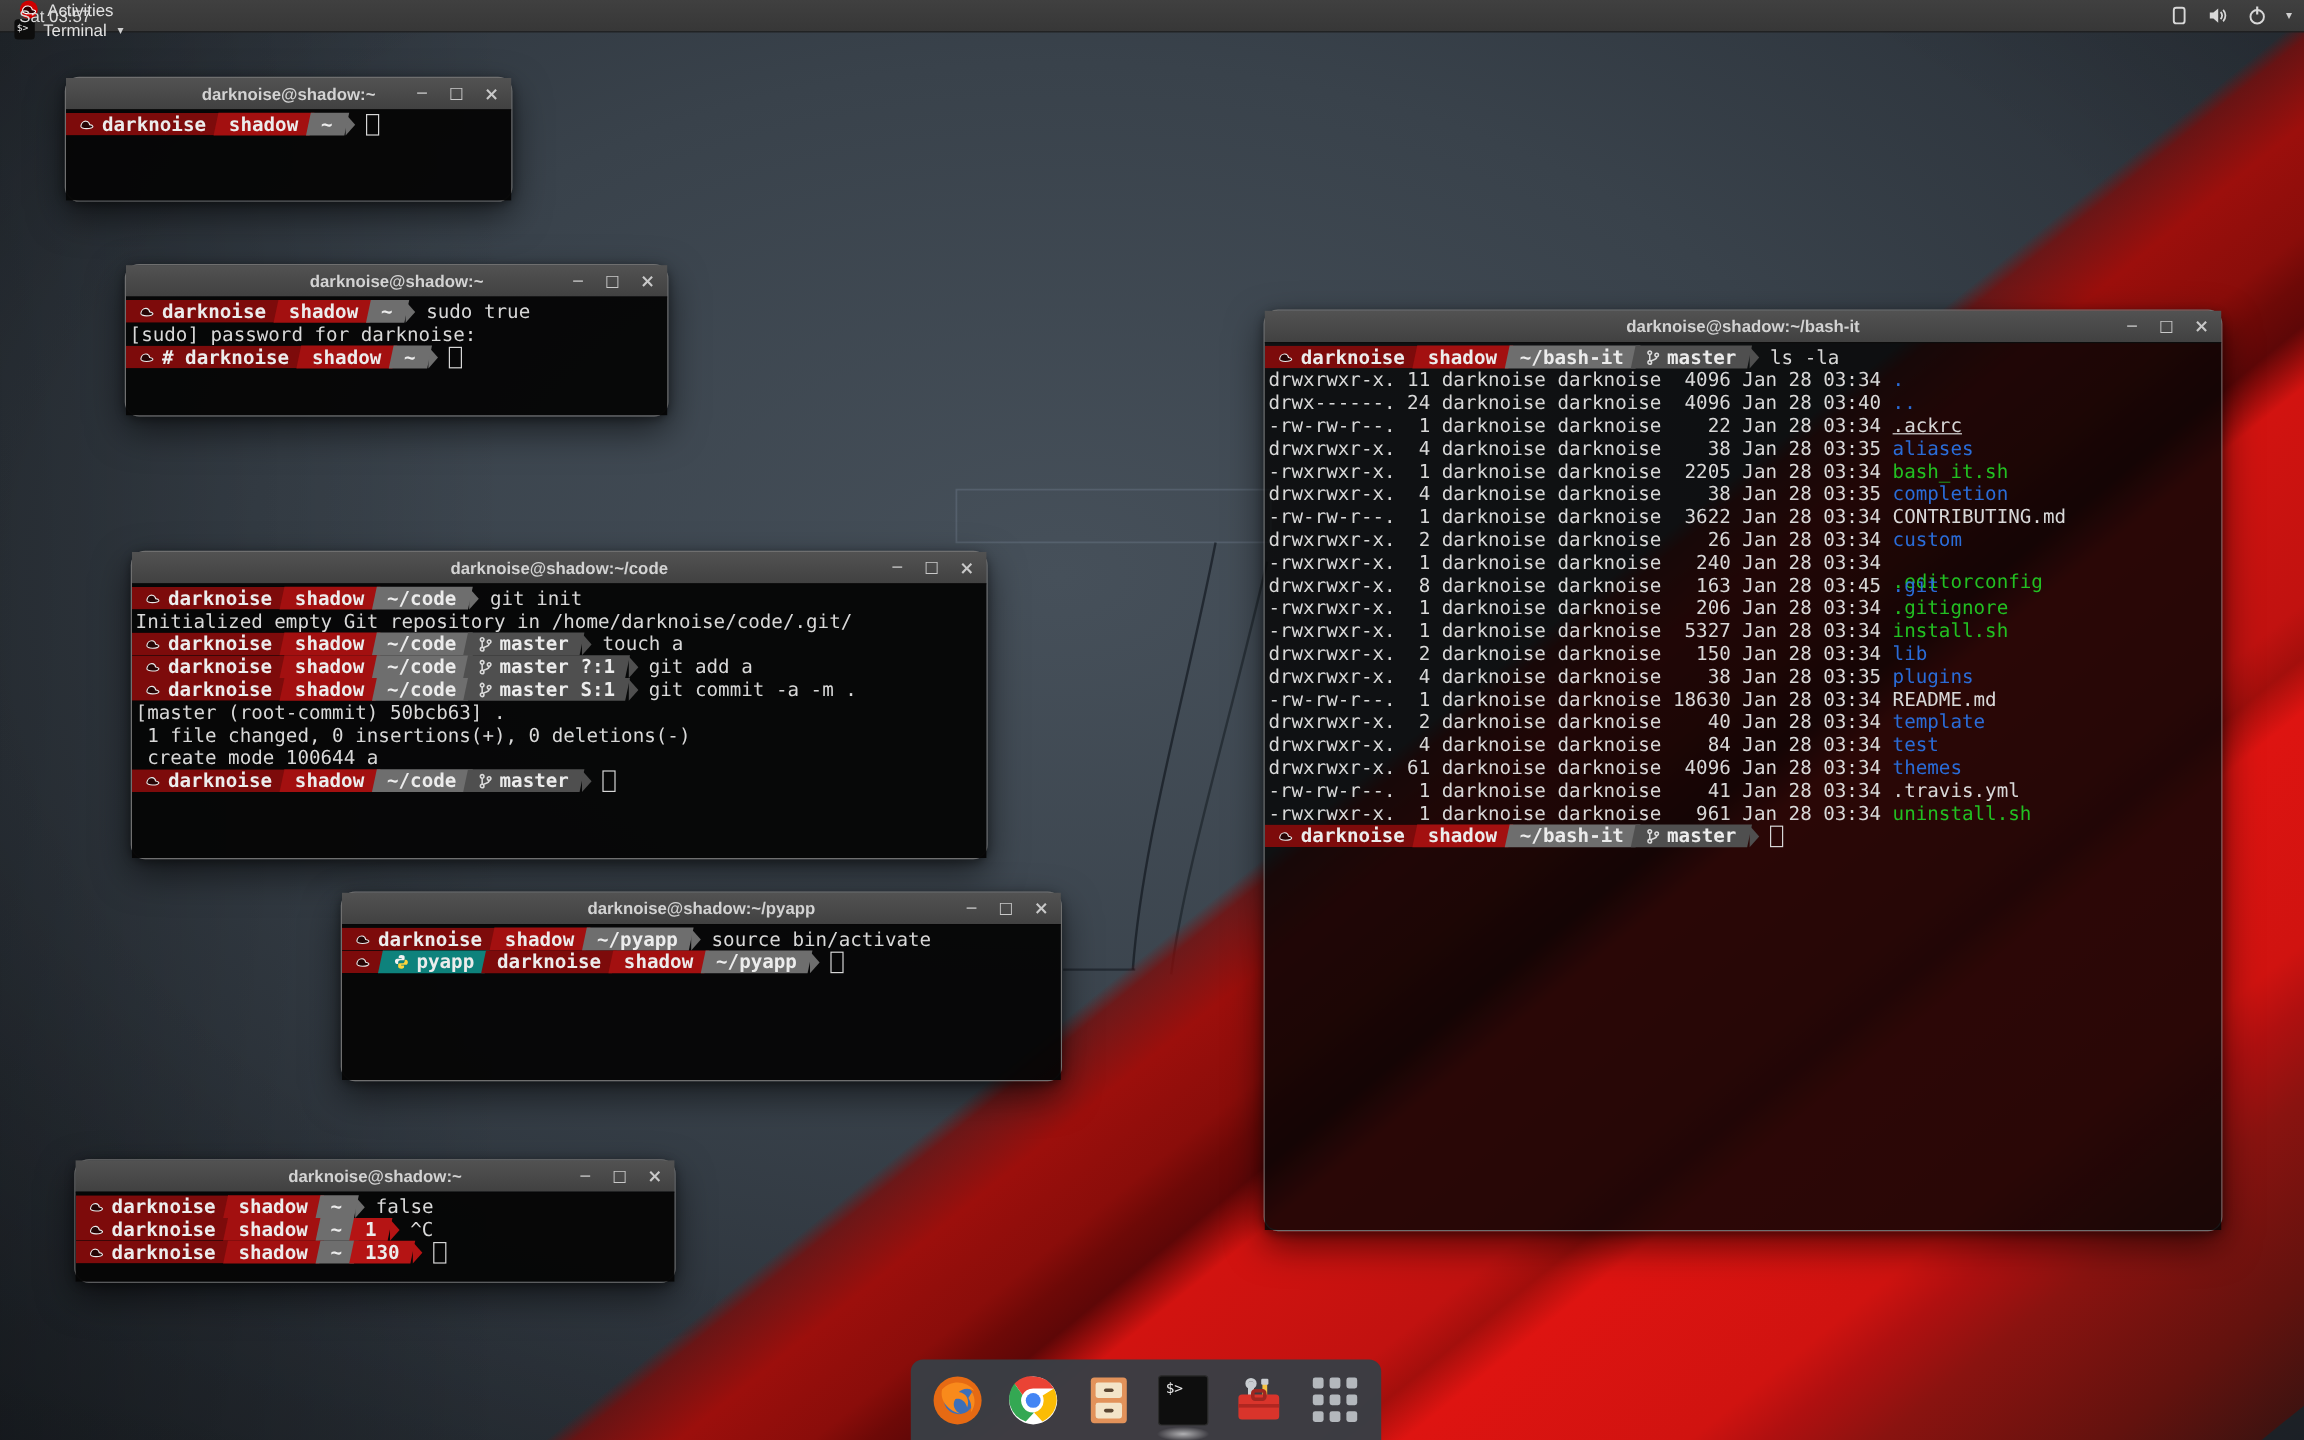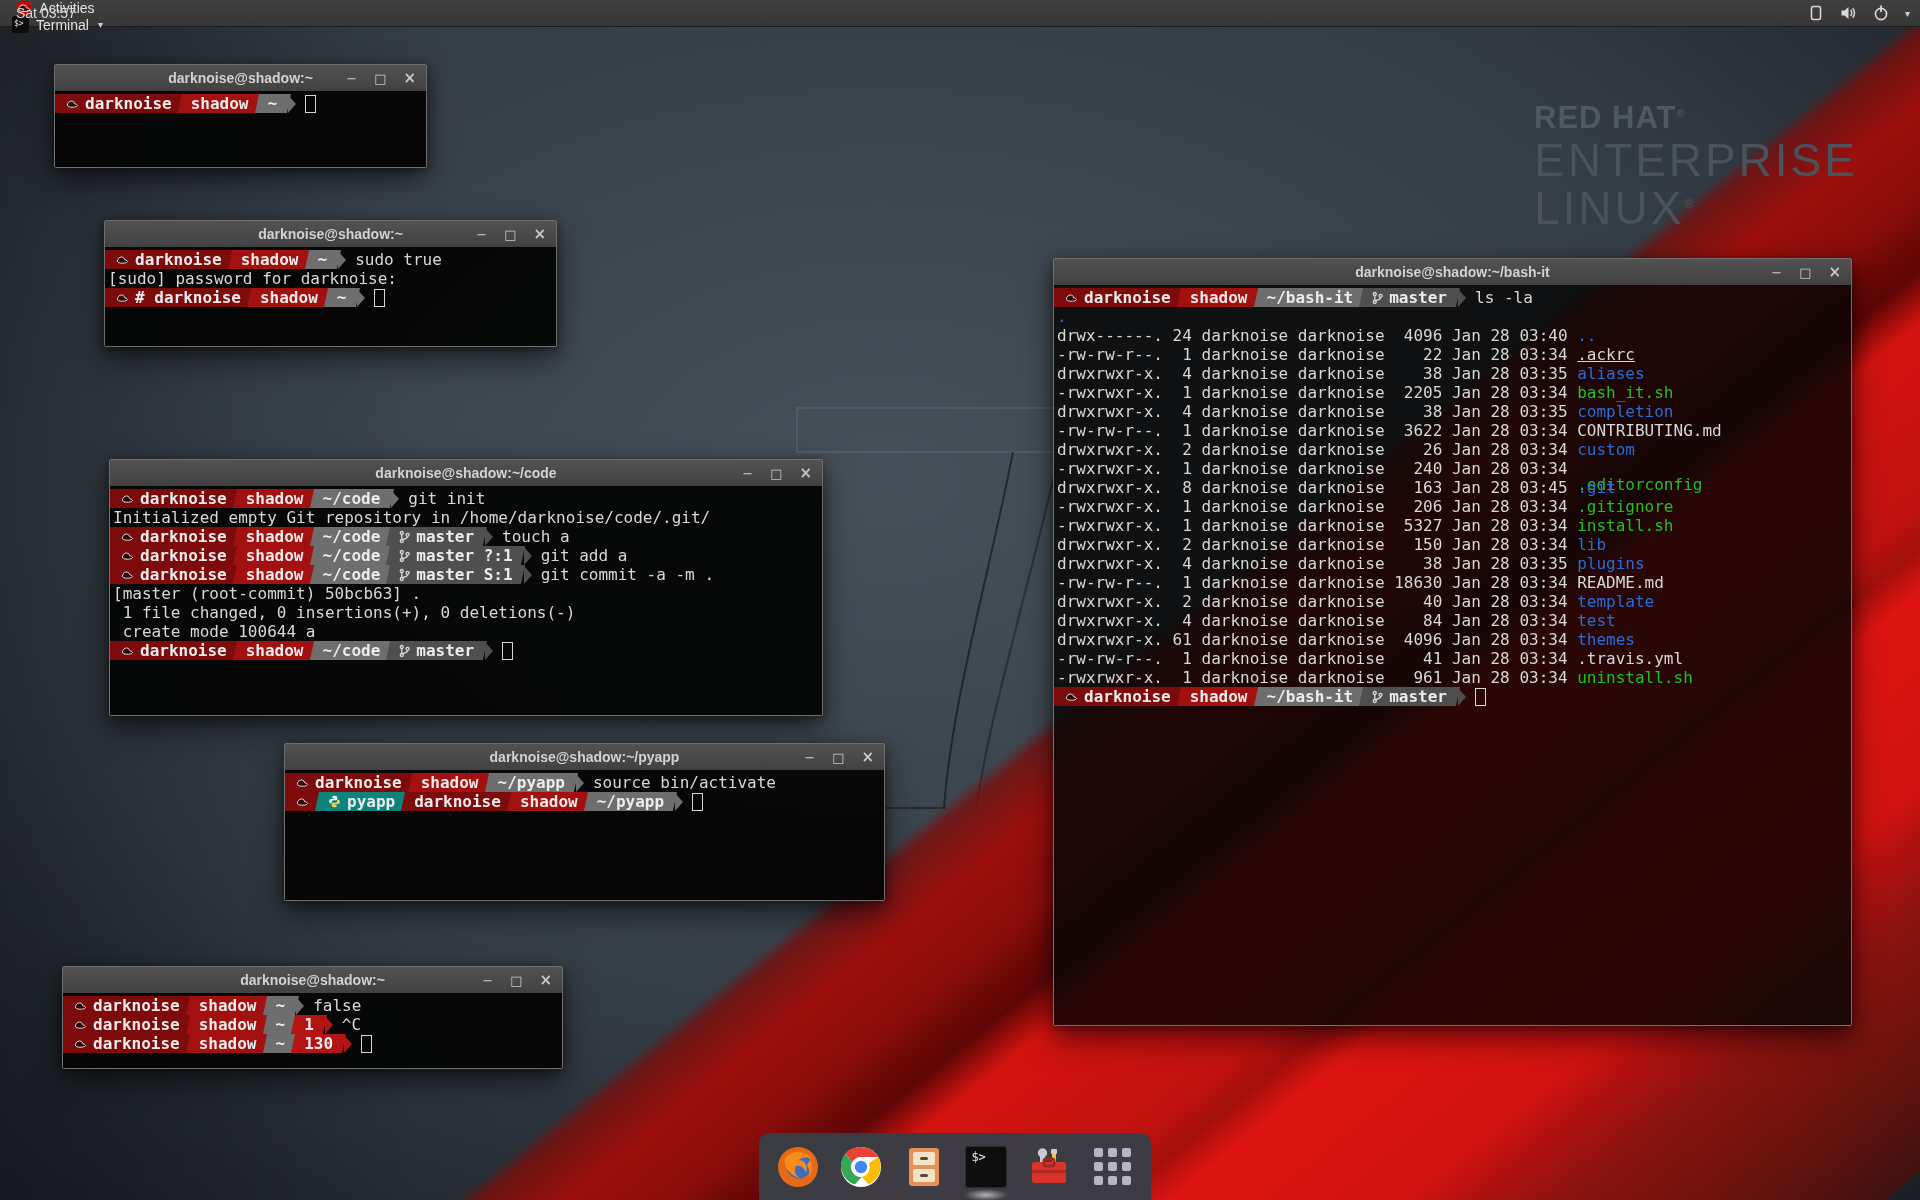--- a/index.html
+++ b/index.html
@@ -34,21 +34,21 @@
   .tb-right{position:absolute;right:10px;top:0;height:26px;display:flex;align-items:center;gap:16px;}
   .tb-right svg{display:block;}
   
   .rhlogo{position:absolute;left:1534px;top:100px;z-index:4;color:#4c555d;user-select:none;}
   .rh-brand{font-size:31px;font-weight:bold;letter-spacing:1px;color:#505960;}
   .rh-reg{font-size:11px;vertical-align:super;}
   .rh-l2{font-size:46px;font-weight:300;letter-spacing:3px;color:#4a535b;margin-top:0px;line-height:1.05;}
   .rh-l3{font-size:46px;font-weight:300;letter-spacing:3px;color:#4a535b;line-height:1.05;}
   .rh-reg2{font-size:13px;vertical-align:super;}
   
-  .window{position:absolute;z-index:10;border:1px solid #6f6f6f;border-radius:2px;box-sizing:border-box;
+  .window{position:absolute;z-index:10;border:1px solid #6f6f6f;border-radius:12px;box-sizing:border-box;
     box-shadow:0 12px 30px rgba(0,0,0,0.55), 0 2px 8px rgba(0,0,0,0.4);}
   .titlebar{height:26px;background:linear-gradient(#525252,#414141);border-bottom:1px solid #2c2c2c;
     position:relative;display:flex;align-items:center;justify-content:center;}
   .title{font-size:14px;font-weight:bold;color:#d2d2d2;}
   .winbtns{position:absolute;right:10px;top:0;height:26px;display:flex;align-items:center;gap:17px;}
   .wbtn{color:#c9c9c9;font-size:13px;line-height:13px;cursor:pointer;font-family:"DejaVu Sans",sans-serif;}
   .wbtn.close{font-size:15px;font-weight:bold;}
   .term-body{position:absolute;left:0;right:0;top:26px;bottom:0;background:rgba(5,5,5,0.96);
     padding:3px 0 0 3px;overflow:hidden;
     font-family:"DejaVu Sans Mono",monospace;font-size:16px;color:#d8d8d8;}
@@ -85,25 +85,20 @@
 
   <svg class="bgcurves" width="1920" height="1200">
     <rect x="797" y="408" width="262" height="44" fill="none" stroke="rgba(175,195,215,0.16)" stroke-width="1.5"></rect>
     <path d="M1013 452 C 988 580, 952 700, 944 808" fill="none" stroke="rgba(12,17,23,0.6)" stroke-width="2"></path>
     <path d="M1056 468 C 1022 612, 986 730, 976 812" fill="none" stroke="rgba(12,17,23,0.45)" stroke-width="2"></path>
     <path d="M886 808 L 946 808" fill="none" stroke="rgba(12,17,23,0.5)" stroke-width="2"></path>
   </svg>
 
   <div class="stripes"></div>
 
-  <div class="rhlogo">
-    <div class="rh-brand"><span>RED HAT</span><span class="rh-reg">®</span></div>
-    <div class="rh-l2">ENTERPRISE</div>
-    <div class="rh-l3"><span>LINUX</span><span class="rh-reg2">®</span></div>
-  </div>
 
   <div class="window win1" style="left:54px;top:64px;width:373px;height:104px;">
     <div class="titlebar">
       <span class="title">darknoise@shadow:~</span>
       <span class="winbtns">
         <span class="wbtn">−</span>
         <span class="wbtn">□</span>
         <span class="wbtn close">×</span>
       </span>
     </div>
@@ -251,21 +246,21 @@
         <div class="tline"><span class="seg first" style="--c: #7d0b0b;"><span style="display: flex; align-items: center;"><svg width="13" height="11" viewBox="0 0 14 11">
                 <path d="M1.5 7.2C1.8 5 3.4 2.6 6.2 2.8c2.3.2 3 1.9 3.2 3.1 1 .1 2.6.5 2.9 1.5.3 1.3-2.4 2.1-5.8 2.1-2.9 0-5.2-1-5-2.3z" fill="#260505" stroke="#e9e9e9" stroke-width="1"></path>
               </svg></span><span class="segtxt">darknoise</span></span><span class="seg" style="--c: #a31010;"><span class="segtxt">shadow</span></span><span class="seg" style="--c: #6e6e6e;"><span class="segtxt">~/bash-it</span></span><span class="seg" style="--c: #4f4f4f;"><span style="display: flex; align-items: center;"><svg width="11" height="14" viewBox="0 0 11 14">
                 <g fill="none" stroke="#dcdcdc" stroke-width="1.3">
                   <circle cx="2.8" cy="3" r="1.5"></circle>
                   <circle cx="2.8" cy="11" r="1.5"></circle>
                   <circle cx="8.6" cy="4.8" r="1.5"></circle>
                   <path d="M2.8 4.6v4.8M8.6 6.4c0 2.6-3.4 2.2-5.2 3.6"></path>
                 </g>
               </svg></span><span class="segtxt">master</span></span><span class="parrow" style="border-left-color: rgb(79, 79, 79);"></span><span class="cmd">ls -la</span></div>
-        <div class="tline"><span class="out" style="color: rgb(42, 108, 216);">.</span></div>
+        <div class="tline"><span class="out">drwxrwxr-x. 11 darknoise darknoise  4096 Jan 28 03:34 </span><span class="out" style="color: rgb(42, 108, 216);">.</span></div>
         <div class="tline"><span class="out">drwx------. 24 darknoise darknoise  4096 Jan 28 03:40 </span><span class="out" style="color: rgb(42, 108, 216);">..</span></div>
         <div class="tline"><span class="out">-rw-rw-r--.  1 darknoise darknoise    22 Jan 28 03:34 </span><span class="out" style="color: rgb(216, 216, 216); text-decoration: underline;">.ackrc</span></div>
         <div class="tline"><span class="out">drwxrwxr-x.  4 darknoise darknoise    38 Jan 28 03:35 </span><span class="out" style="color: rgb(42, 108, 216);">aliases</span></div>
         <div class="tline"><span class="out">-rwxrwxr-x.  1 darknoise darknoise  2205 Jan 28 03:34 </span><span class="out" style="color: rgb(34, 192, 34);">bash_it.sh</span></div>
         <div class="tline"><span class="out">drwxrwxr-x.  4 darknoise darknoise    38 Jan 28 03:35 </span><span class="out" style="color: rgb(42, 108, 216);">completion</span></div>
         <div class="tline"><span class="out">-rw-rw-r--.  1 darknoise darknoise  3622 Jan 28 03:34 </span><span class="out" style="color: rgb(216, 216, 216);">CONTRIBUTING.md</span></div>
         <div class="tline"><span class="out">drwxrwxr-x.  2 darknoise darknoise    26 Jan 28 03:34 </span><span class="out" style="color: rgb(42, 108, 216);">custom</span></div>
         <div class="tline"><span class="out">-rwxrwxr-x.  1 darknoise darknoise   240 Jan 28 03:34 </span><span class="out" style="color: rgb(34, 192, 34); margin-top: 32px;">.editorconfig</span></div>
         <div class="tline"><span class="out">drwxrwxr-x.  8 darknoise darknoise   163 Jan 28 03:45 </span><span class="out" style="color: rgb(42, 108, 216);">.git</span></div>
         <div class="tline"><span class="out">-rwxrwxr-x.  1 darknoise darknoise   206 Jan 28 03:34 </span><span class="out" style="color: rgb(34, 192, 34);">.gitignore</span></div>

